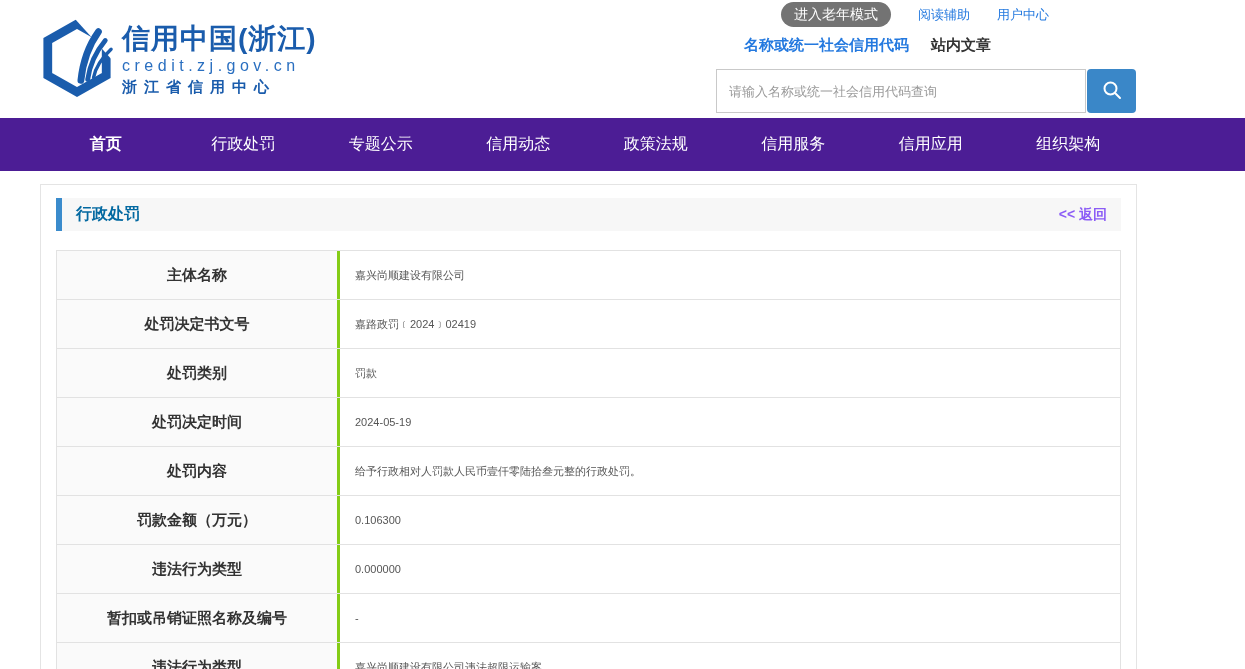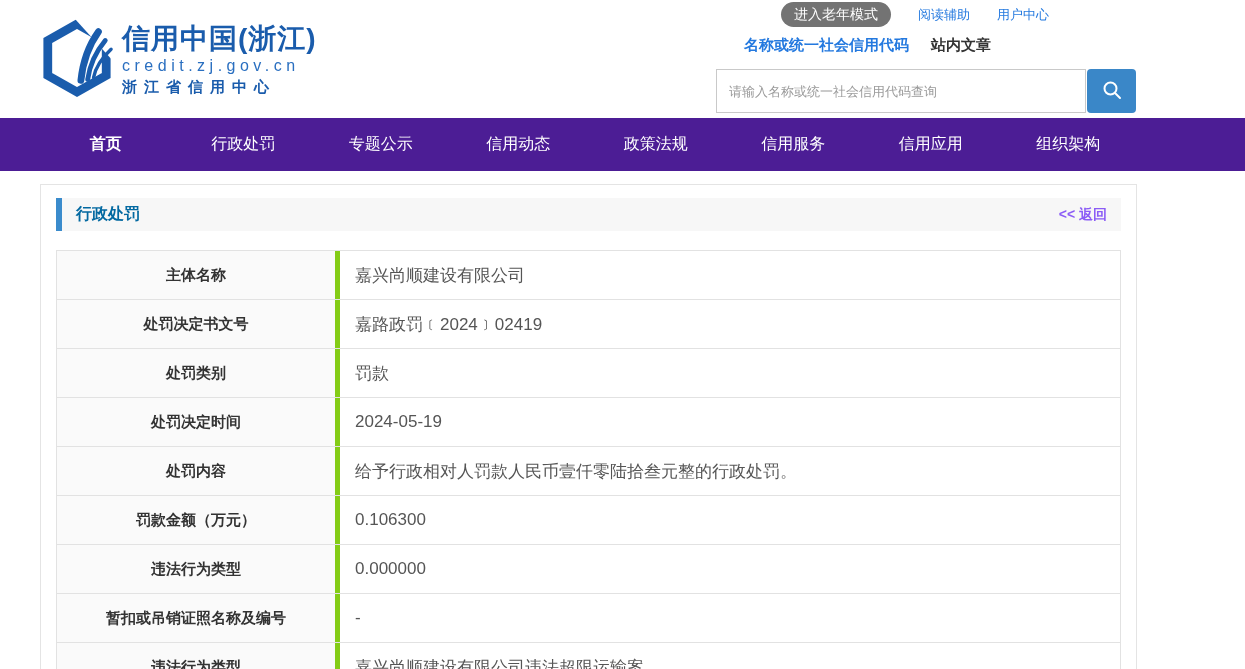--- a/index.html
+++ b/index.html
@@ -60,27 +60,27 @@
     height: 33px; background: #f7f7f7; border-left: 6px solid #3a8bcc;
     display: flex; align-items: center; justify-content: space-between;
     padding: 0 14px 0 14px;
   }
   .card-title { color: #0369a1; font-size: 16px; font-weight: bold; }
   .back-link { color: #8b5cf6; font-size: 14px; font-weight: bold; text-decoration: none; cursor: pointer; }
 
   .ptable { margin-top: 19px; border: 1px solid #e2e2e2; border-bottom: 0; }
   .trow { display: flex; border-bottom: 1px solid #e2e2e2; height: 49px; }
   .tlabel {
-    width: 283px; background: #fafafa; border-right: 5px solid #84cc16;
+    width: 283px; background: #fafafa; border-right: 3px solid #84cc16;
     display: flex; align-items: center; justify-content: center;
     font-size: 15px; font-weight: bold; color: #333;
   }
   .tvalue {
     flex: 1; display: flex; align-items: center; padding-left: 15px;
-    font-size: 17px; color: #555;
+    font-size: 11px; color: #555;
   }
 </style>
 </head>
 <body>
 
 <header class="site-header">
   <a class="logo">
     <span>
       <svg class="logo-icon" viewBox="0 0 76 80" xmlns="http://www.w3.org/2000/svg">
         <path d="M38 5 L68 22 V58 L38 75 L8 58 V22 Z" fill="none" stroke="#1a5cac" stroke-width="9"></path>

